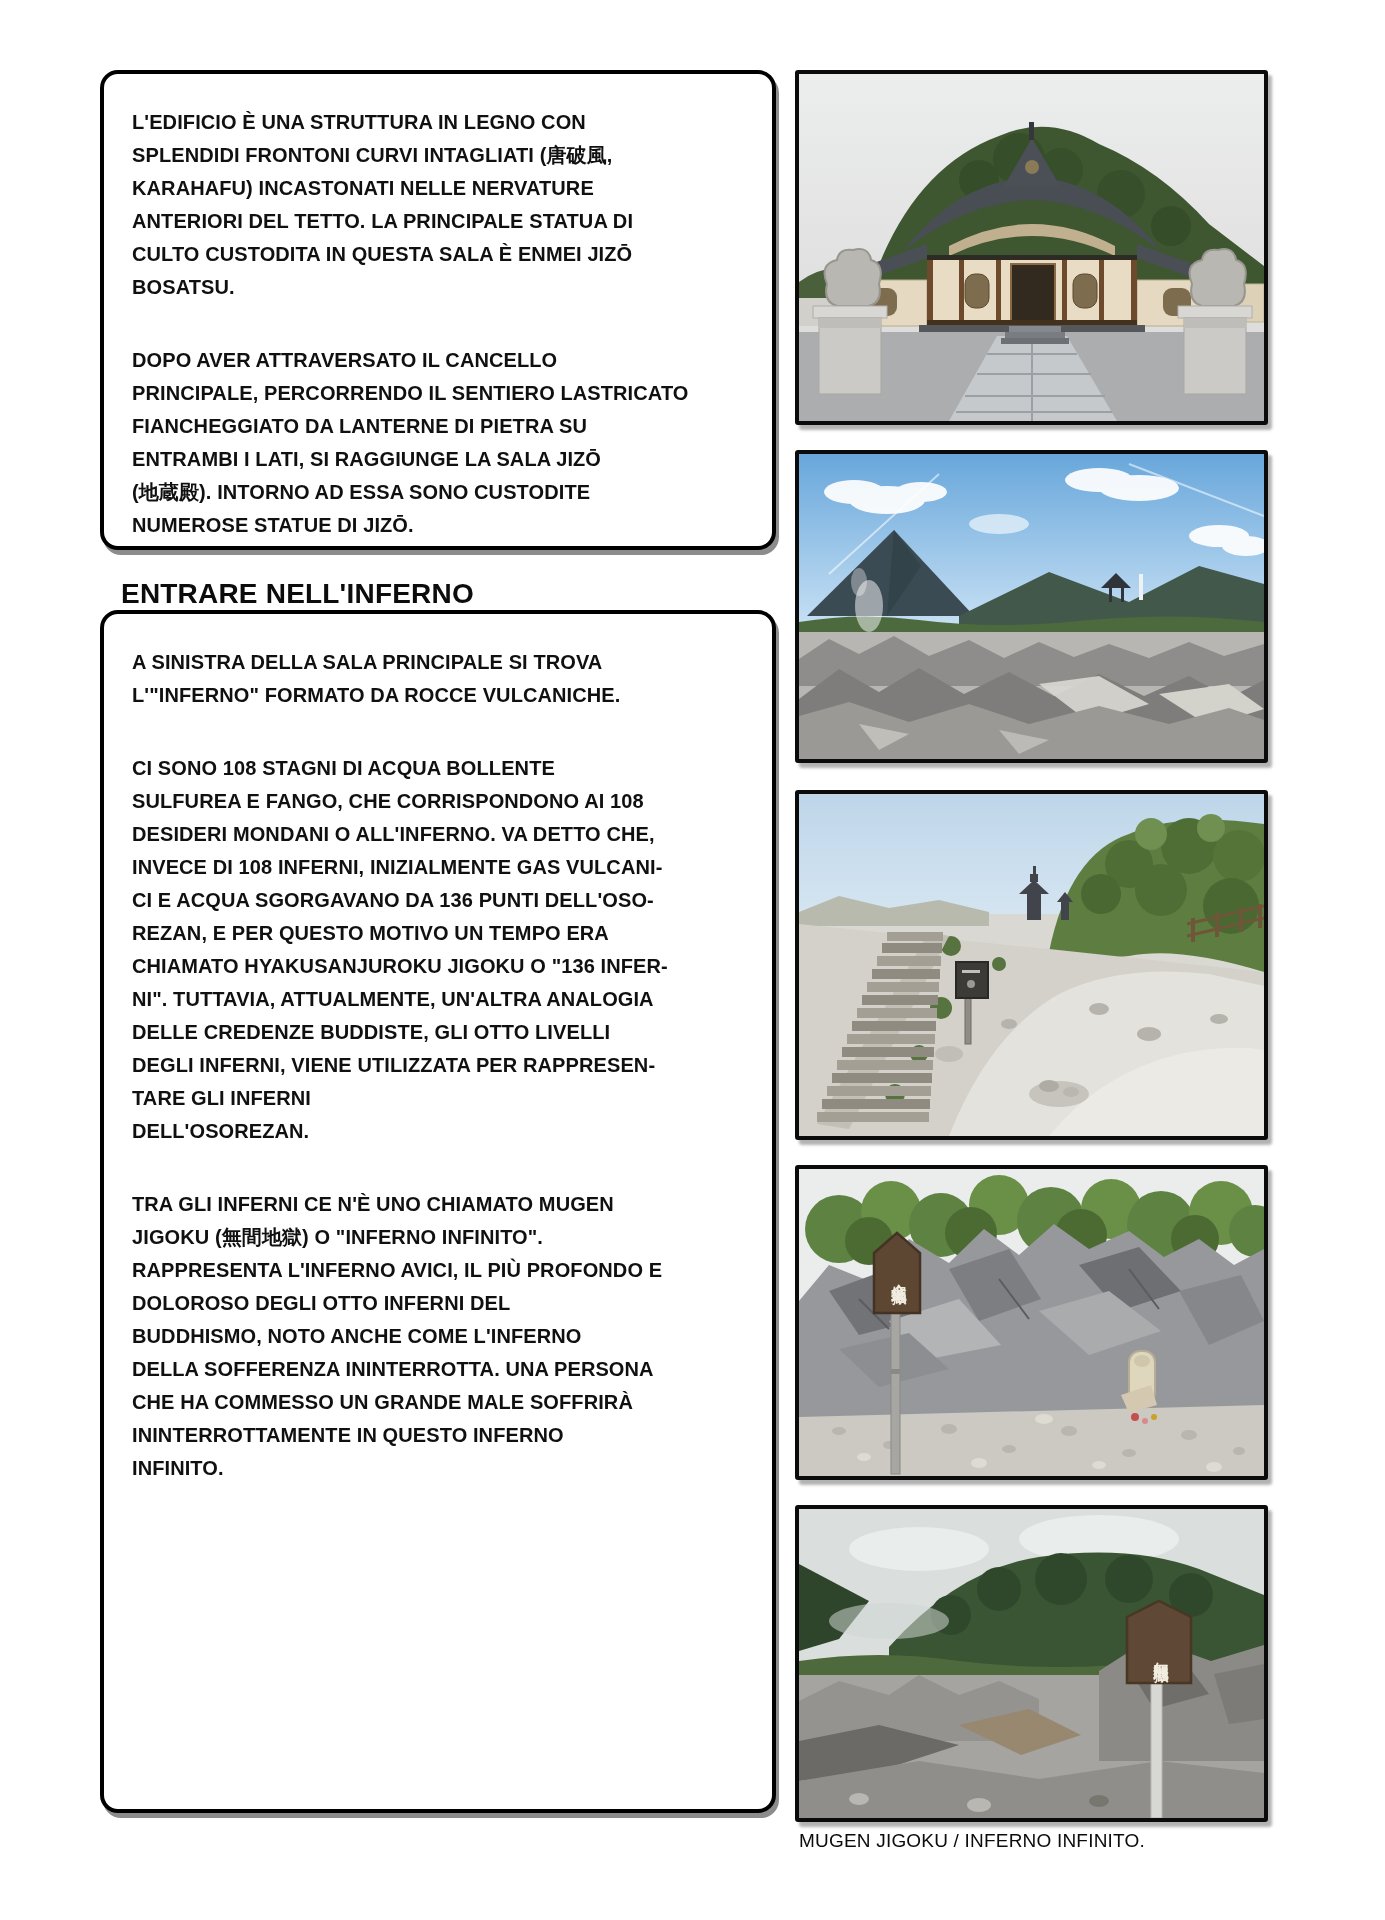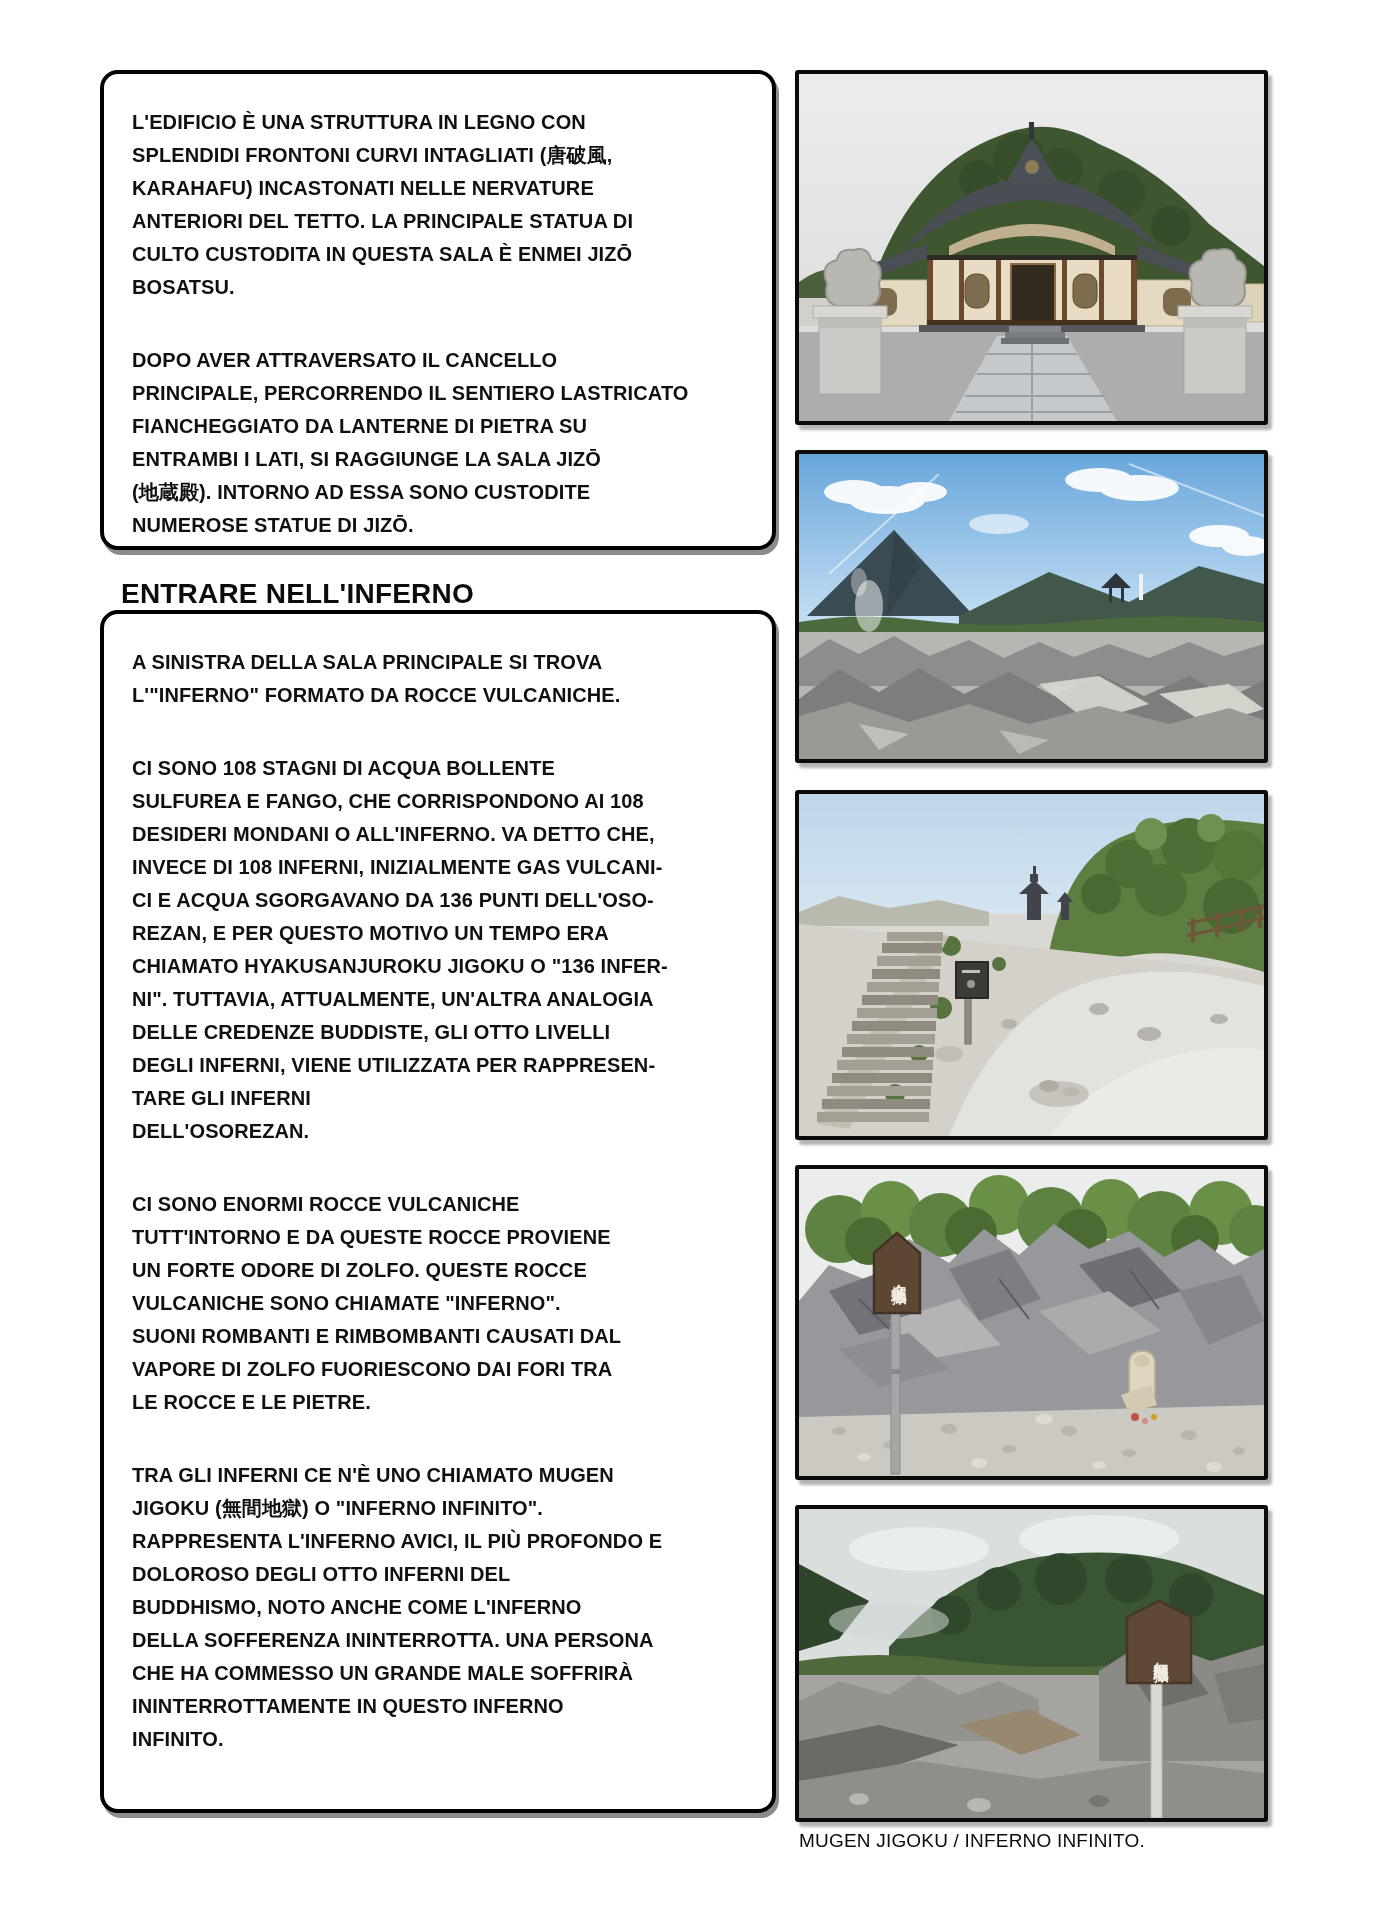--- a/index.html
+++ b/index.html
@@ -66,27 +66,20 @@
 DESIDERI MONDANI O ALL'INFERNO. VA DETTO CHE,
 INVECE DI 108 INFERNI, INIZIALMENTE GAS VULCANI-
 CI E ACQUA SGORGAVANO DA 136 PUNTI DELL'OSO-
 REZAN, E PER QUESTO MOTIVO UN TEMPO ERA
 CHIAMATO HYAKUSANJUROKU JIGOKU O "136 INFER-
 NI". TUTTAVIA, ATTUALMENTE, UN'ALTRA ANALOGIA
 DELLE CREDENZE BUDDISTE, GLI OTTO LIVELLI
 DEGLI INFERNI, VIENE UTILIZZATA PER RAPPRESEN-
 TARE GLI INFERNI
 DELL'OSOREZAN.</p>
-    <p>CI SONO ENORMI ROCCE VULCANICHE
-TUTT'INTORNO E DA QUESTE ROCCE PROVIENE
-UN FORTE ODORE DI ZOLFO. QUESTE ROCCE
-VULCANICHE SONO CHIAMATE "INFERNO".
-SUONI ROMBANTI E RIMBOMBANTI CAUSATI DAL
-VAPORE DI ZOLFO FUORIESCONO DAI FORI TRA
-LE ROCCE E LE PIETRE.</p>
     <p>TRA GLI INFERNI CE N'È UNO CHIAMATO MUGEN
 JIGOKU (無間地獄) O "INFERNO INFINITO".
 RAPPRESENTA L'INFERNO AVICI, IL PIÙ PROFONDO E
 DOLOROSO DEGLI OTTO INFERNI DEL
 BUDDHISMO, NOTO ANCHE COME L'INFERNO
 DELLA SOFFERENZA ININTERROTTA. UNA PERSONA
 CHE HA COMMESSO UN GRANDE MALE SOFFRIRÀ
 ININTERROTTAMENTE IN QUESTO INFERNO
 INFINITO.</p>
   </div>

